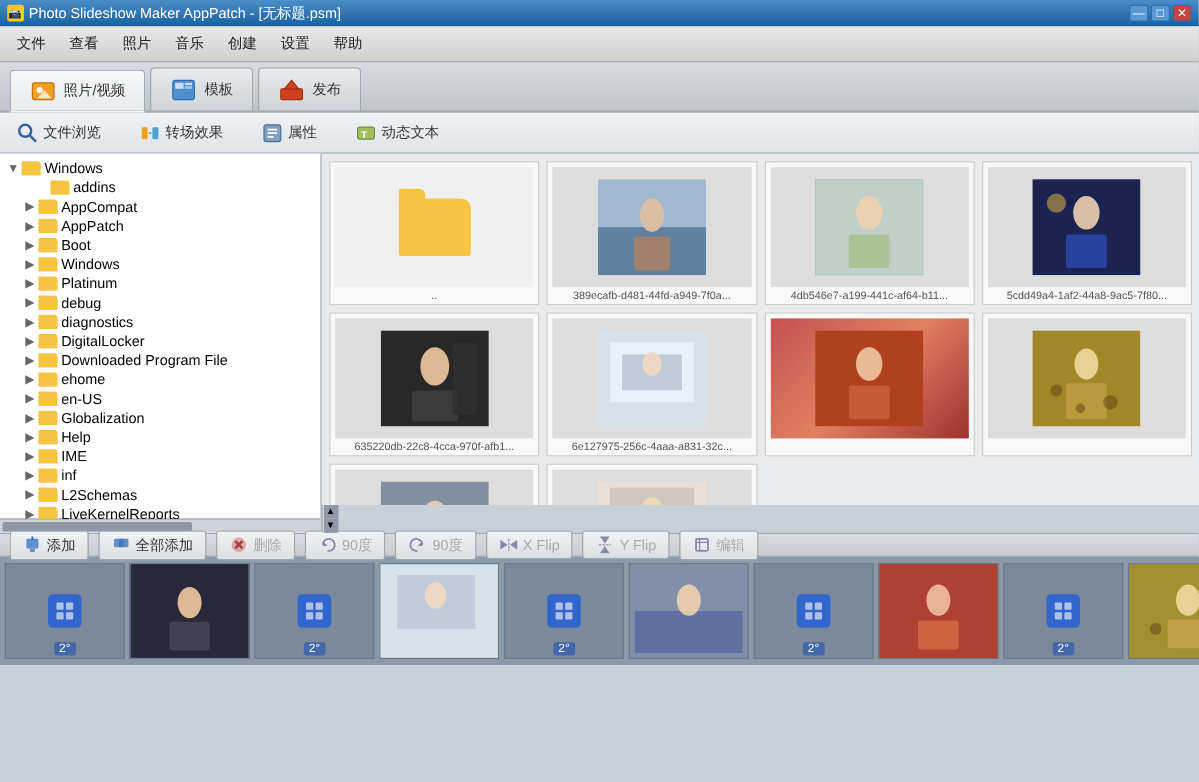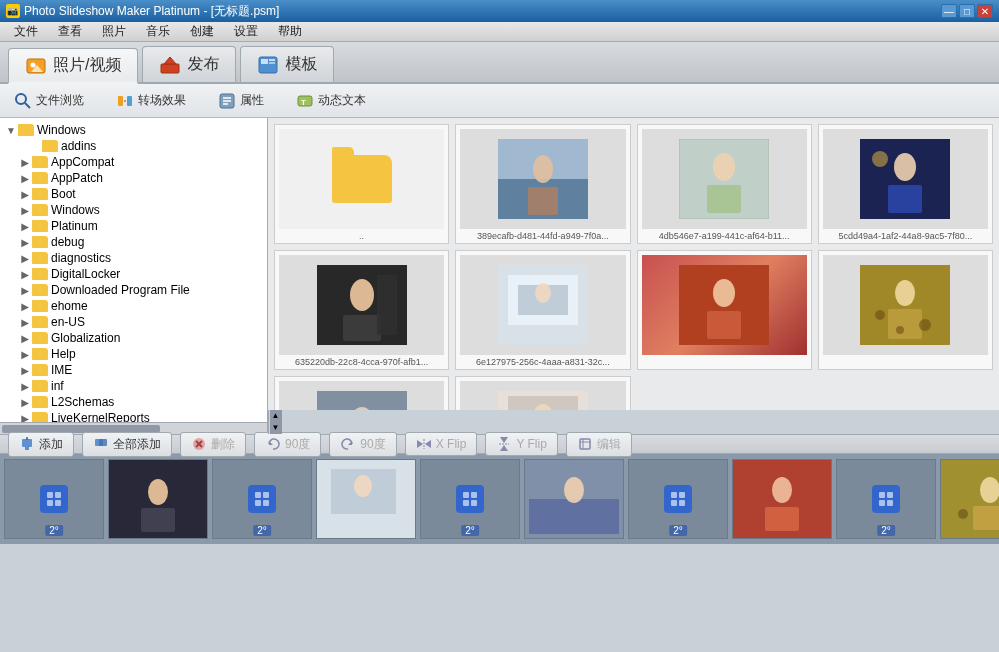--- a/index.html
+++ b/index.html
@@ -13,37 +13,37 @@
       padding: 0 6px; color: white; font-size: 12px;
     }
     #titlebar .title-left { display: flex; align-items: center; gap: 4px; }
     #titlebar .title-icon { width: 14px; height: 14px; background: #ffcc00; border-radius: 2px; font-size: 9px; display: flex; align-items: center; justify-content: center; }
     #titlebar .win-controls { display: flex; gap: 2px; }
     #titlebar .win-btn { width: 16px; height: 14px; background: #5a9ad4; border: 1px solid #2a70b0; color: white; font-size: 10px; display: flex; align-items: center; justify-content: center; cursor: pointer; border-radius: 2px; }
     #titlebar .win-btn.close { background: #c8413a; }
 
     
     #menubar {
-      height: 20px; background: linear-gradient(to bottom, #e8e8e8, #d0d0d0);
+      height: 30px; background: linear-gradient(to bottom, #e8e8e8, #d0d0d0);
       display: flex; align-items: center; padding: 0 4px;
       border-bottom: 1px solid #aaa;
     }
     #menubar .menu-item { padding: 2px 10px; font-size: 12px; cursor: pointer; color: #222; }
 
     
     #tabbar {
       height: 42px; background: linear-gradient(to bottom, #d8dce0, #c0c4c8);
       display: flex; align-items: flex-end; padding: 0 8px; gap: 4px;
       border-bottom: 2px solid #a0a8b0;
     }
     .tab {
       height: 36px; padding: 0 16px; display: flex; align-items: center; gap: 6px;
       background: linear-gradient(to bottom, #e8eaec, #d0d4d8);
       border: 1px solid #a0a8b0; border-bottom: none; border-radius: 4px 4px 0 0;
-      cursor: pointer; font-size: 16px; color: #333; justify-content: space-between;
+      cursor: pointer; font-size: 12px; color: #333; justify-content: space-between;
     }
     .tab.active {
       background: linear-gradient(to bottom, #f5f7f8, #e8eaec);
       border-bottom: 2px solid #f0f2f4; margin-bottom: -2px; z-index: 1;
     }
     .tab-icon { width: 22px; height: 22px; display: flex; align-items: center; justify-content: center; }
 
     
     #toolbar {
       height: 34px; background: linear-gradient(to bottom, #f0f2f4, #e0e4e8);
@@ -146,21 +146,21 @@
 
     
     .photo-warm { background: linear-gradient(135deg, #c85050 0%, #e08060 50%, #a03030 100%); }
   </style>
 </head>
 <body>
 
 <div id="titlebar">
   <div class="title-left">
     <div class="title-icon">📷</div>
-    <span>Photo Slideshow Maker Platinum - [无标题.psm]</span>
+    <span>Photo Slideshow Maker AppPatch - [无标题.psm]</span>
   </div>
   <div class="win-controls">
     <div class="win-btn">—</div>
     <div class="win-btn">□</div>
     <div class="win-btn close">✕</div>
   </div>
 </div>
 
 <div id="menubar">
   <span class="menu-item">文件</span>
@@ -179,36 +179,36 @@
         <rect x="2" y="4" width="18" height="14" rx="2" fill="#f5a020" stroke="#c07010" stroke-width="1"></rect>
         <circle cx="8" cy="10" r="2.5" fill="#fff"></circle>
         <polygon points="6,17 12,10 18,17" fill="#fff" opacity="0.7"></polygon>
       </svg>
     </span>
     <span>照片/视频</span>
   </div>
   <div class="tab">
     <span class="tab-icon">
       <svg width="22" height="22" viewBox="0 0 22 22">
-        <rect x="2" y="10" width="18" height="9" rx="1" fill="#d04020" stroke="#a03010" stroke-width="1"></rect>
-        <polygon points="11,3 17,10 5,10" fill="#d04020" stroke="#a03010" stroke-width="1"></polygon>
-      </svg>
-    </span>
-    <span>发布</span>
-  </div>
-  <div class="tab">
-    <span class="tab-icon">
-      <svg width="22" height="22" viewBox="0 0 22 22">
         <rect x="2" y="3" width="18" height="16" rx="2" fill="#5090d0" stroke="#3070b0" stroke-width="1"></rect>
         <rect x="4" y="5" width="7" height="5" fill="#fff" opacity="0.7"></rect>
         <rect x="12" y="5" width="6" height="2" fill="#fff" opacity="0.7"></rect>
         <rect x="12" y="8" width="6" height="2" fill="#fff" opacity="0.5"></rect>
       </svg>
     </span>
     <span>模板</span>
+  </div>
+  <div class="tab">
+    <span class="tab-icon">
+      <svg width="22" height="22" viewBox="0 0 22 22">
+        <rect x="2" y="10" width="18" height="9" rx="1" fill="#d04020" stroke="#a03010" stroke-width="1"></rect>
+        <polygon points="11,3 17,10 5,10" fill="#d04020" stroke="#a03010" stroke-width="1"></polygon>
+      </svg>
+    </span>
+    <span>发布</span>
   </div>
 </div>
 
 <div id="toolbar">
   <div class="toolbar-item">
     <svg class="toolbar-icon" width="18" height="18" viewBox="0 0 18 18">
       <circle cx="7" cy="7" r="5" fill="none" stroke="#3060a0" stroke-width="2"></circle>
       <line x1="11" y1="11" x2="16" y2="16" stroke="#3060a0" stroke-width="2"></line>
     </svg>
     <span>文件浏览</span>

